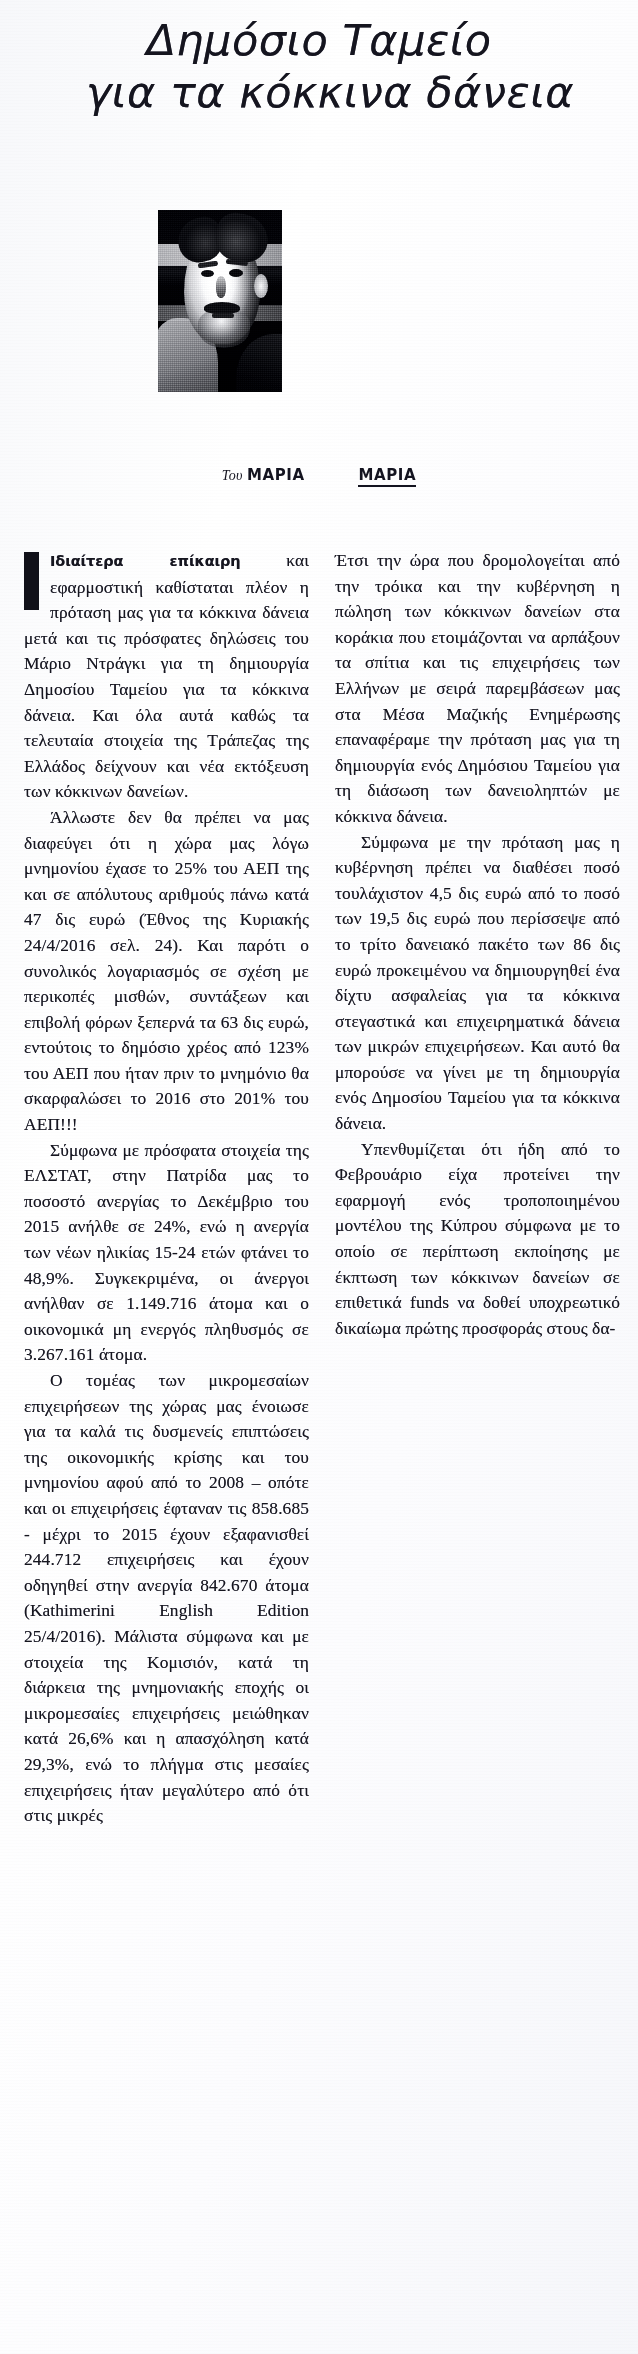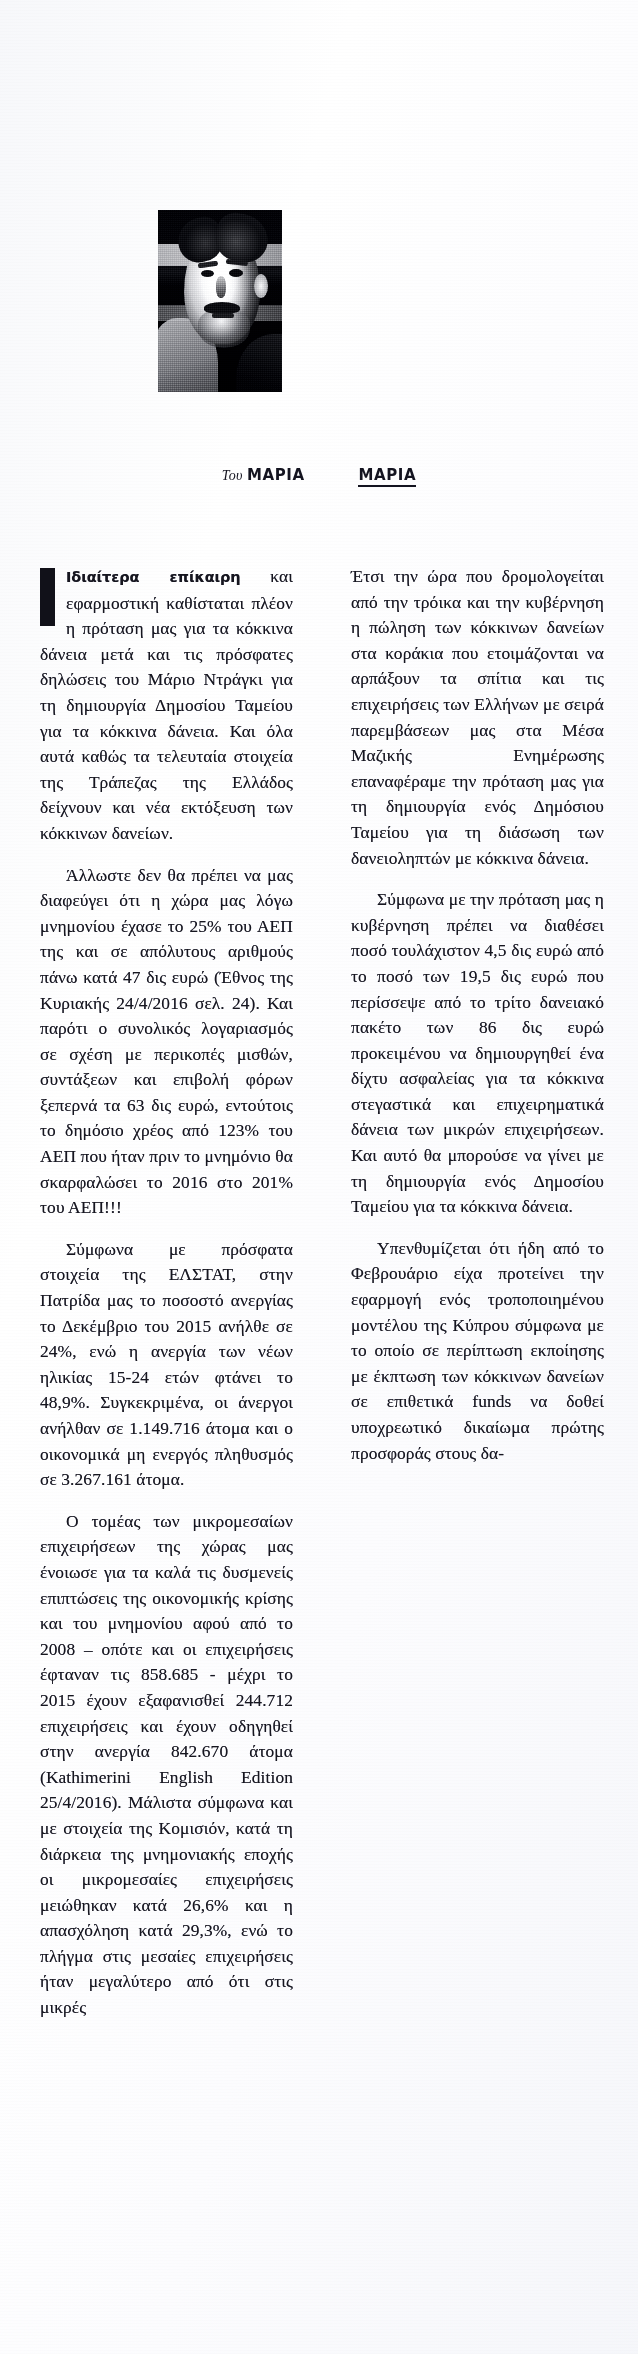--- a/index.html
+++ b/index.html
@@ -183,21 +183,21 @@
     width: 285px;
     font-size: 17.4px;
     line-height: 25.6px;
     text-align: justify;
     text-justify: inter-word;
     hyphens: manual;
     color: #16161f;
     font-family: "Liberation Serif", "DejaVu Serif", serif;
   }
   .col p {
-    margin: 16px;
+    margin: 0;
     text-indent: 26px;
     letter-spacing: .1px;
     text-shadow: 0 0 .35px rgba(25,25,55,.55);
   }
   .col p.first { text-indent: 0; }
   .col p.lead { position: relative; }
 
   .dropcap {
     float: left;
     width: 15px;
@@ -211,20 +211,24 @@
     font-size: 14.5px;
     letter-spacing: -.1px;
   }
   .col p + p { margin-top: 0; }
 </style>
 </head>
 <body>
 
 <div class="page">
 
+  <div class="headline">
+    <span class="hl-line first">Δημόσιο Ταμείο</span>
+    <span class="hl-line second">για τα κόκκινα δάνεια</span>
+  </div>
 
   <div class="photo-wrap">
     <div class="photo">
       <div class="bg"></div>
       <div class="wallstripe"></div>
       <div class="wallstripe2"></div>
       <div class="shoulderL"></div>
       <div class="shoulderR"></div>
       <div class="head"></div>
       <div class="hairL"></div>

